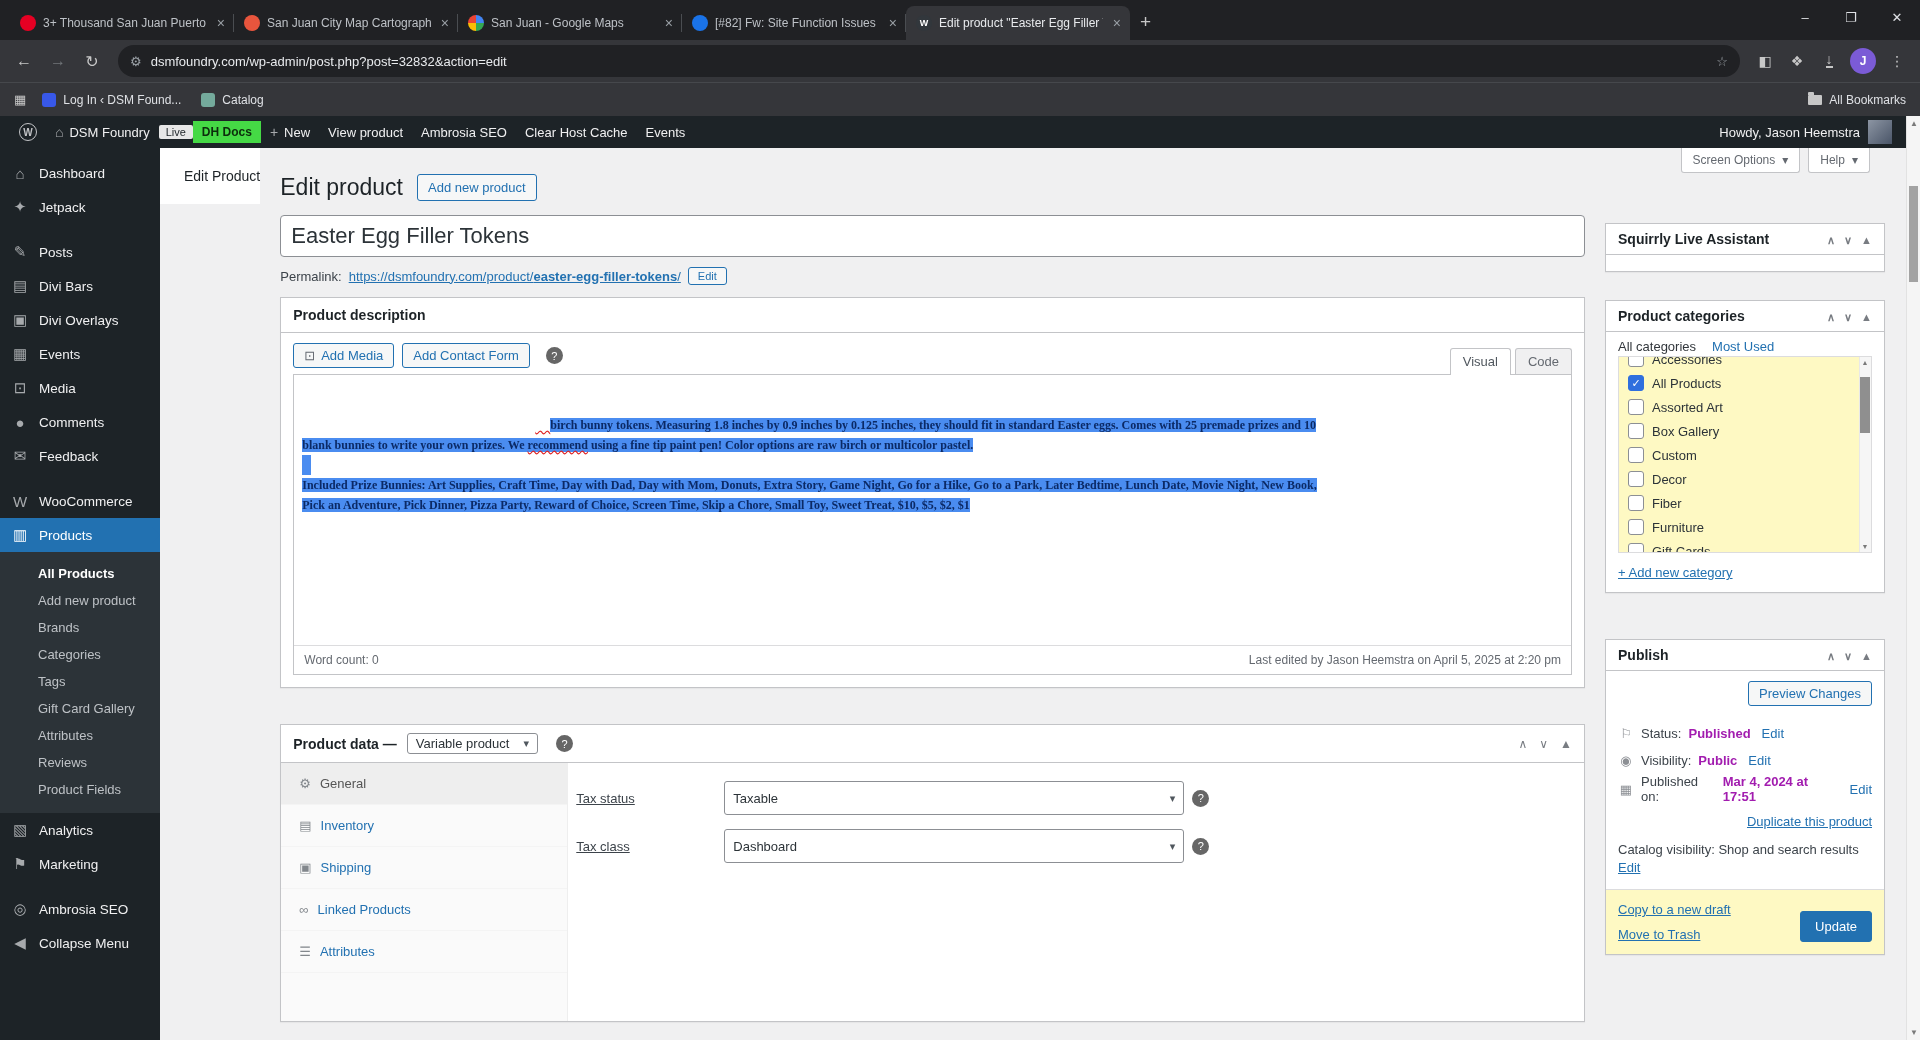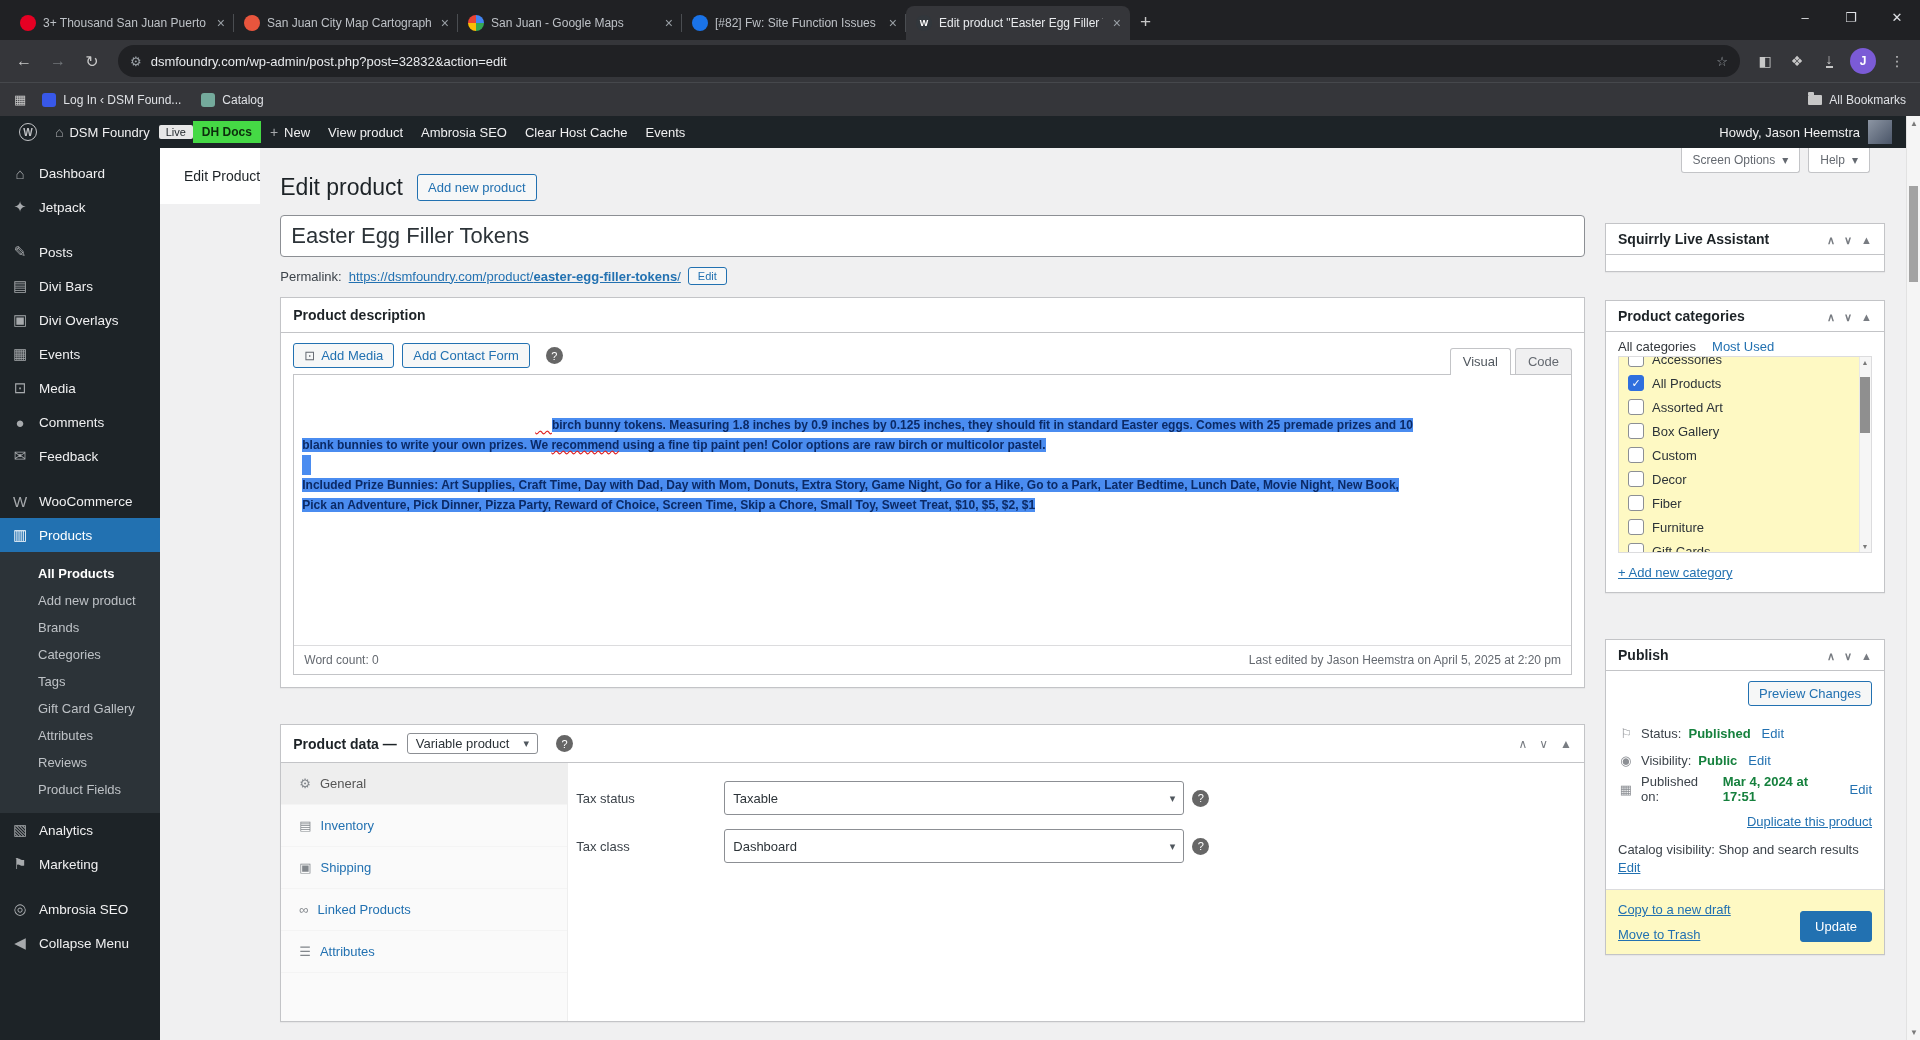--- a/index.html
+++ b/index.html
@@ -99,21 +99,21 @@
   .btn { background:#f6f7f7; border:1px solid var(--accent,#2271b1); color:var(--accent,#2271b1); font-size:13px; padding:4px 10px;
          border-radius:3px; display:flex; align-items:center; gap:6px; }
   .btn .bic { color:#646970; font-size:13px; }
   .helptip { width:17px; height:17px; border-radius:50%; background:#666; color:#fff; font-size:11px; display:inline-flex;
              align-items:center; justify-content:center; margin-left:8px; flex:none; }
   .editor-tabs { margin-left:auto; display:flex; gap:4px; }
   .etab { font-size:13px; padding:5px 12px; border:1px solid #c3c4c7; border-bottom:none; color:#646970; background:#f0f0f1;
           border-radius:3px 3px 0 0; }
   .etab.active { background:#fff; color:#50575e; margin-bottom:-1px; padding-bottom:6px; position:relative; z-index:2; }
   .editor-shell { margin:0 12px 12px; border:1px solid #c3c4c7; }
-  .editor-area { height:270px; background:#fff; padding:40px 10px 0 8px; font-family:Liberation Sans, sans-serif; font-weight:bold;
+  .editor-area { height:270px; background:#fff; padding:40px 10px 0 8px; font-family:Liberation Serif, serif; font-weight:bold;
                  font-size:12px; line-height:20px; color:#1d2327; overflow:hidden; }
   .eline { height:20px; white-space:nowrap; overflow:hidden; }
   .sel { background:var(--selection-bg,#4a8cf0); color:var(--selection-text,#0b2a66); }
   .indent { display:inline-block; width:233px; }
   .sqg { text-decoration:underline; text-decoration-style:wavy; text-decoration-color:#e02020; color:transparent; }
   .misspell { text-decoration:underline; text-decoration-style:wavy; text-decoration-color:#e02020; }
   .selblock { display:inline-block; width:9px; }
   .statusbar { display:flex; justify-content:space-between; border-top:1px solid #dcdcde; background:#fff; padding:7px 10px;
                font-size:12px; color:#646970; }
 
@@ -125,21 +125,21 @@
   .selectbox .chev { color:#50575e; font-size:11px; }
   .pd-sort { margin-left:auto; display:flex; gap:12px; color:#787c82; font-size:12px; }
   .pd-body { display:flex; height:258px; overflow:hidden; }
   .pd-tabs { width:287px; flex:none; background:#fafafa; border-right:1px solid #eee; }
   .pdt { height:42px; display:flex; align-items:center; gap:9px; padding-left:18px; font-size:13px; color:var(--accent,#2271b1);
          border-bottom:1px solid #f4f4f4; }
   .pdt.active { background:#eee; color:#555; }
   .pdt .ic { color:#82878c; font-size:13px; }
   .pd-content { flex:1; padding:18px 20px 0 8px; }
   .row { display:flex; align-items:center; margin-bottom:14px; }
-  .row label { width:148px; font-size:13px; color:#3c434a; flex:none; }
+  .row label { width:148px; font-size:13px; color:#3c434a; flex:none;text-decoration:underline; }
   .field { width:460px; height:34px; }
 
   
   .side-box { background:#fff; border:1px solid #c3c4c7; box-shadow:0 1px 1px rgba(0,0,0,.04); }
   .sb-header { display:flex; align-items:flex-end; padding:7px 12px; font-size:14px; font-weight:600; color:#1d2327; border-bottom:1px solid #c3c4c7; }
   .sb-controls { margin-left:auto; display:flex; gap:9px; color:#787c82; font-size:11px; }
   .squirrly { margin-top:75px; }
   .squirrly-body { height:16px; }
   .catbox { margin-top:28px; }
   .cat-tabs { display:flex; gap:16px; padding:7px 12px 3px; font-size:13px; height:24px; align-items:center; }
@@ -155,21 +155,21 @@
   .cat-thumb { position:absolute; right:1px; width:10px; top:20px; height:56px; background:#8f8f8f; }
   .cat-arrow { position:absolute; right:0; width:12px; text-align:center; font-size:7px; color:#7a7a7a; }
   .add-cat { padding:12px; font-size:13px; }
   .add-cat .lnk { color:var(--accent,#2271b1); text-decoration:underline; }
 
   .pubbox { margin-top:46px; }
   .pub-minor { padding:10px 12px; display:flex; justify-content:flex-end; }
   .pub-misc { padding:4px 12px 12px; font-size:13px; color:#3c434a; }
   .pub-row { display:flex; align-items:center; gap:7px; min-height:27px; }
   .pub-ic { color:#8c8f94; width:16px; text-align:center; font-size:13px; flex:none; }
-  .pub-row b { color:#15803d; }
+  .pub-row b { color:#a21caf; }
   .editlink { color:var(--accent,#2271b1); margin-left:4px; }
   .dup-row { text-align:right; margin:10px 0 12px; }
   .ulink { color:var(--accent,#2271b1); text-decoration:underline; }
   .cat-vis { line-height:18px; margin-top:2px; }
   .pub-major { border-top:1px solid #dcdcde; background:#fef9c3; padding:12px; display:flex;align-items:center; }
   .pub-links { display:flex; flex-direction:column; gap:10px; font-size:13px; }
   .update-btn { margin-left:auto; align-self:flex-end; background:var(--update-button-bg,#2271b1); color:#fff; font-size:13px;
                 border:1px solid var(--update-button-bg,#2271b1); border-radius:3px; padding:7px 14px; }
 
   

